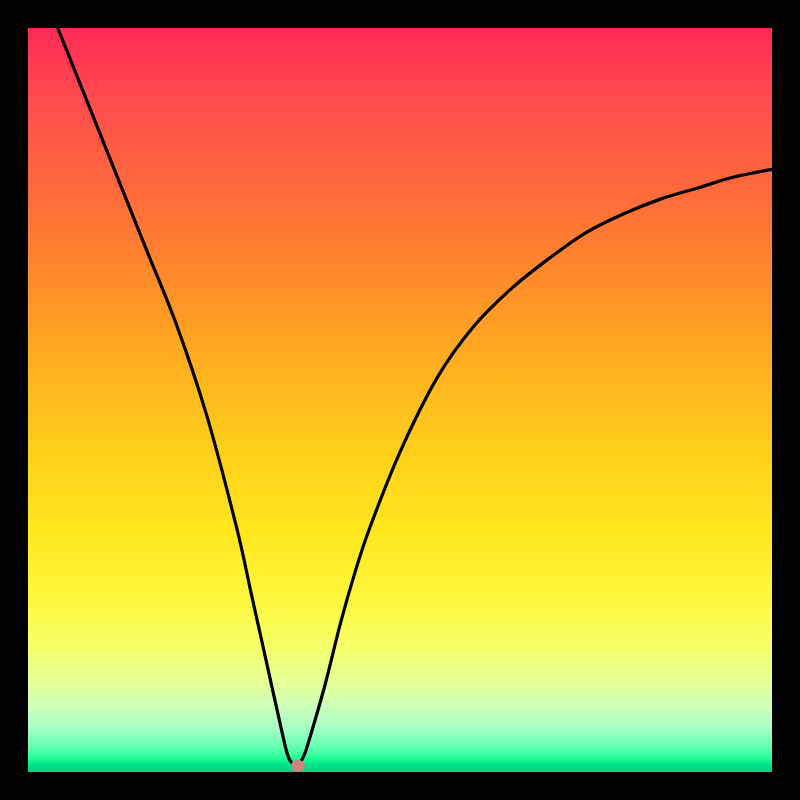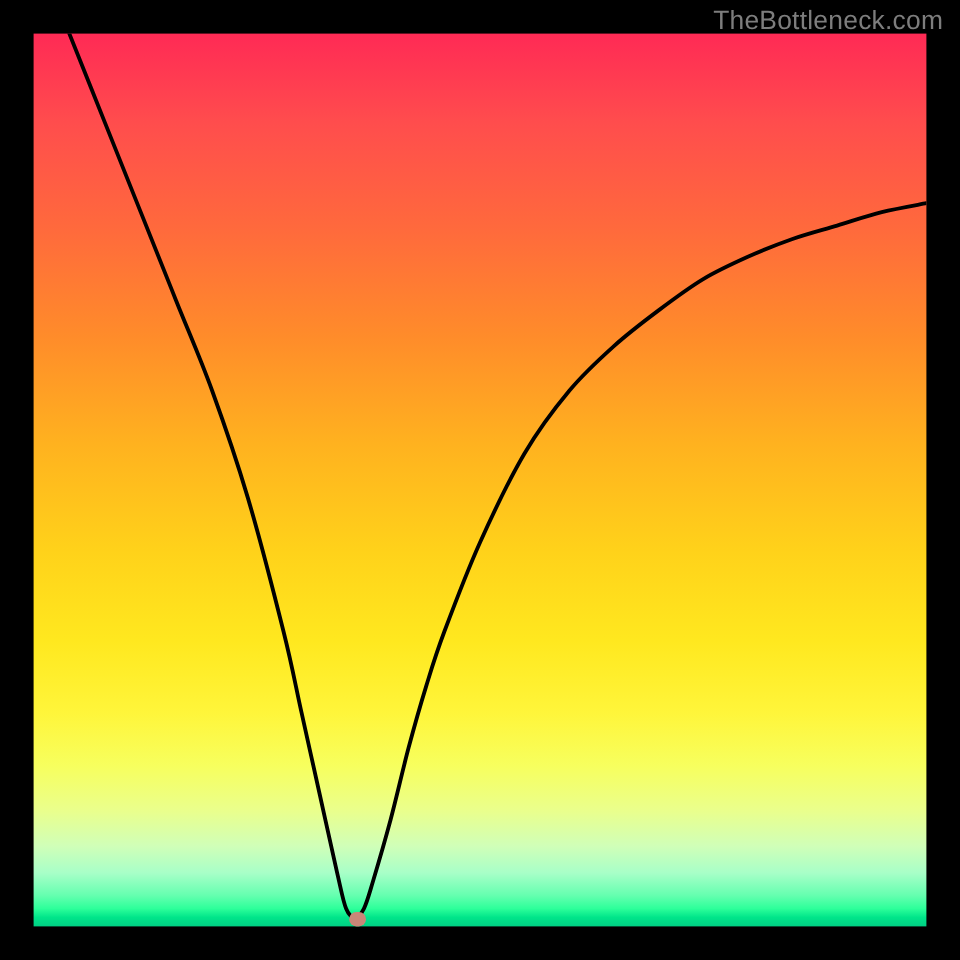--- a/index.html
+++ b/index.html
@@ -69,20 +69,19 @@
     left: 0;
     width: 744px;
     height: 744px;
     z-index: 3;
   }
 </style>
 </head>
 <body>
 
 <div class="frame">
-  <div class="watermark">TheBottleneck.com</div>
   <div class="plot-area">
     <svg class="curve" viewBox="0 0 744 744" preserveAspectRatio="none">
       <path id="curve-path" d="M 29.76 0.00 C 34.72 12.40, 49.60 49.60, 59.52 74.40 C 69.44 99.20, 79.36 124.00, 89.28 148.80 C 99.20 173.60, 109.12 198.40, 119.04 223.20 C 128.96 248.00, 138.88 270.32, 148.80 297.60 C 158.72 324.88, 168.64 353.40, 178.56 386.88 C 188.48 420.36, 200.88 468.72, 208.32 498.48 C 215.76 528.24, 218.24 543.12, 223.20 565.44 C 228.16 587.76, 233.12 610.08, 238.08 632.40 C 243.04 654.72, 249.24 683.24, 252.96 699.36 C 256.68 715.48, 257.92 722.92, 260.40 729.12 C 262.88 735.32, 265.36 736.56, 267.84 736.56 C 270.32 736.56, 272.80 734.08, 275.28 729.12 C 277.76 724.16, 279.00 719.20, 282.72 706.80 C 286.44 694.40, 292.64 673.32, 297.60 654.72 C 302.56 636.12, 307.52 613.80, 312.48 595.20 C 317.44 576.60, 322.40 559.24, 327.36 543.12 C 332.32 527.00, 334.80 518.32, 342.24 498.48 C 349.68 478.64, 360.84 448.88, 372.00 424.08 C 383.16 399.28, 396.80 370.76, 409.20 349.68 C 421.60 328.60, 434.00 312.48, 446.40 297.60 C 458.80 282.72, 471.20 271.56, 483.60 260.40 C 496.00 249.24, 508.40 239.94, 520.80 230.64 C 533.20 221.34, 545.60 212.04, 558.00 204.60 C 570.40 197.16, 582.80 191.58, 595.20 186.00 C 607.60 180.42, 620.00 175.46, 632.40 171.12 C 644.80 166.78, 657.20 163.68, 669.60 159.96 C 682.00 156.24, 694.40 151.90, 706.80 148.80 C 719.20 145.70, 737.80 142.60, 744.00 141.36" stroke="#000" stroke-width="3.2" fill="none" stroke-linejoin="round" stroke-linecap="round"></path>
     </svg>
     <div id="marker" class="marker" style="left: 270.072px; top: 738.048px; background: rgb(201, 134, 120);"></div>
   </div>
 </div>
 
 </body></html>

